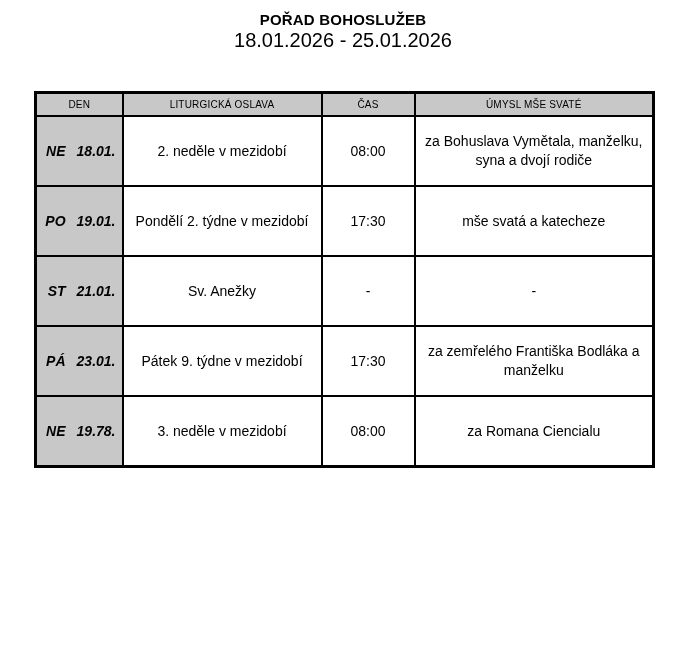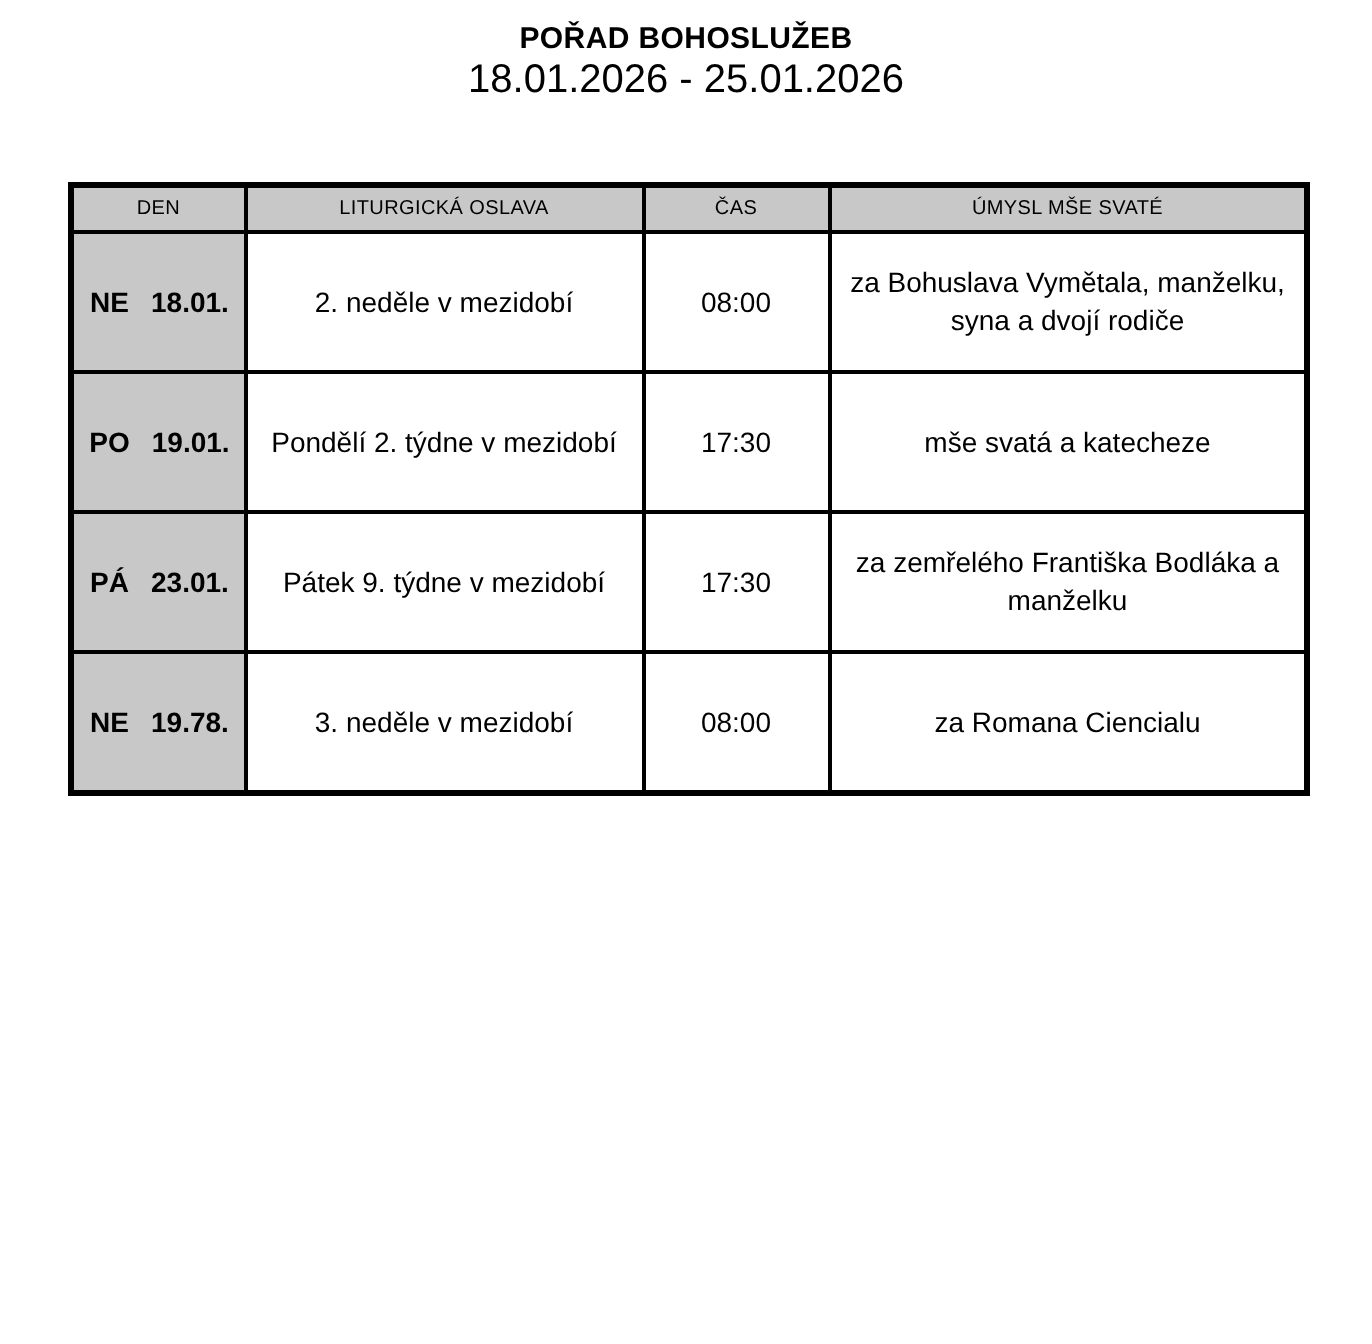--- a/index.html
+++ b/index.html
@@ -55,24 +55,25 @@
     border:2px solid var(--border-color);
     font-size:14px;
     text-align:center;
     vertical-align:middle;
     height:68px;
     padding:0 6px;
     line-height:19px;
   }
   td.day{
     background:var(--header-bg);
-    text-align:center;
+    text-align:right;
     font-weight:bold;
     padding-left:7px;
     white-space:nowrap;
+    font-style:italic;
   }
   td.day .date{margin-left:11px;}
   td.celebration{padding:0 8px;text-align:center;}
 </style>
 </head>
 <body>
 
 <div class="titles">
   <div class="title-main">POŘAD BOHOSLUŽEB</div>
   <div class="date-range">18.01.2026 - 25.01.2026</div>
@@ -102,20 +103,26 @@
   </tr>
 
   <tr>
     <td class="day"><span>PO</span><span class="date">19.01.</span></td>
     <td class="celebration">Pondělí 2. týdne v mezidobí</td>
     <td class="time">17:30</td>
     <td class="intention">mše svatá a katecheze</td>
   </tr>
 
 
+  <tr>
+    <td class="day"><span>ST</span><span class="date">21.01.</span></td>
+    <td class="celebration">Sv. Anežky</td>
+    <td class="time">-</td>
+    <td class="intention">-</td>
+  </tr>
 
 
   <tr>
     <td class="day"><span>PÁ</span><span class="date">23.01.</span></td>
     <td class="celebration">Pátek 9. týdne v mezidobí</td>
     <td class="time">17:30</td>
     <td class="intention">za zemřelého Františka Bodláka a manželku</td>
   </tr>
 
 

